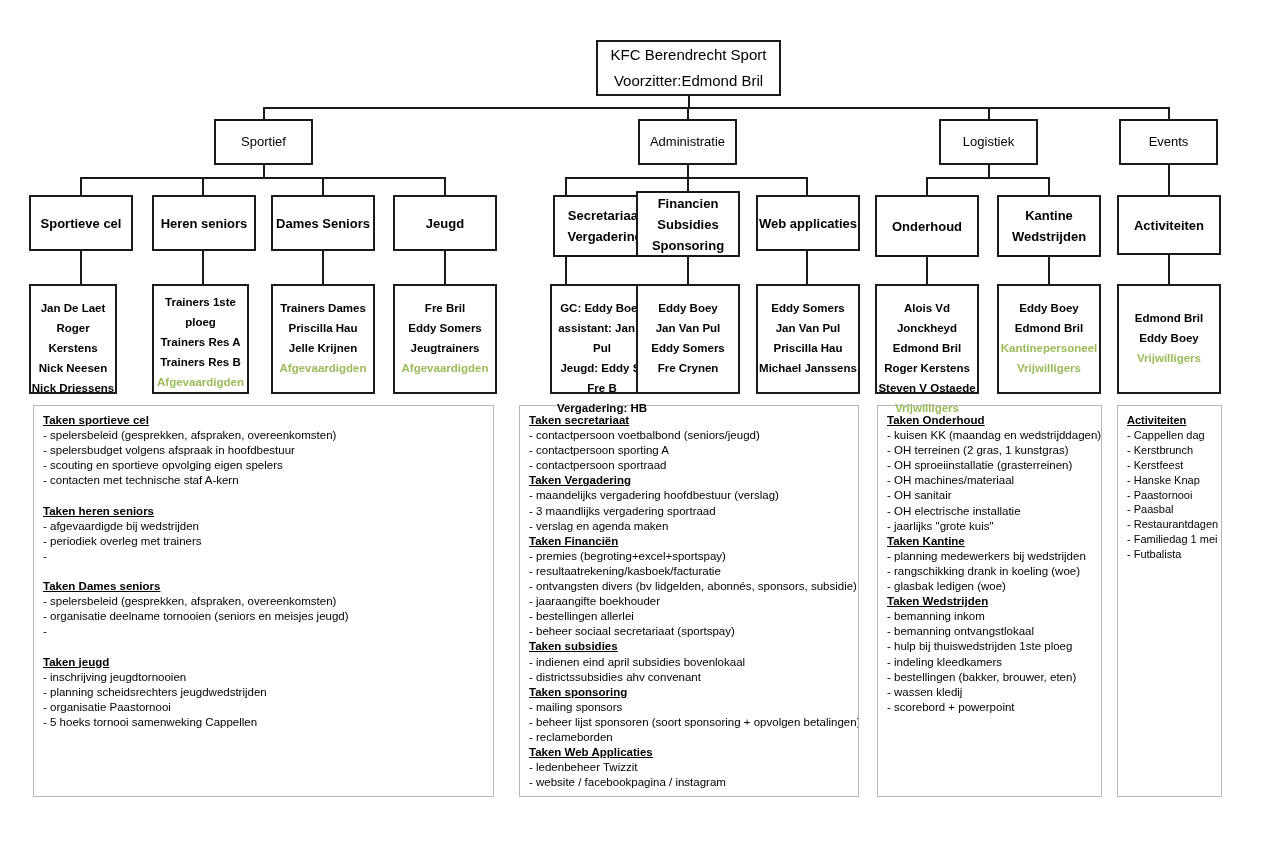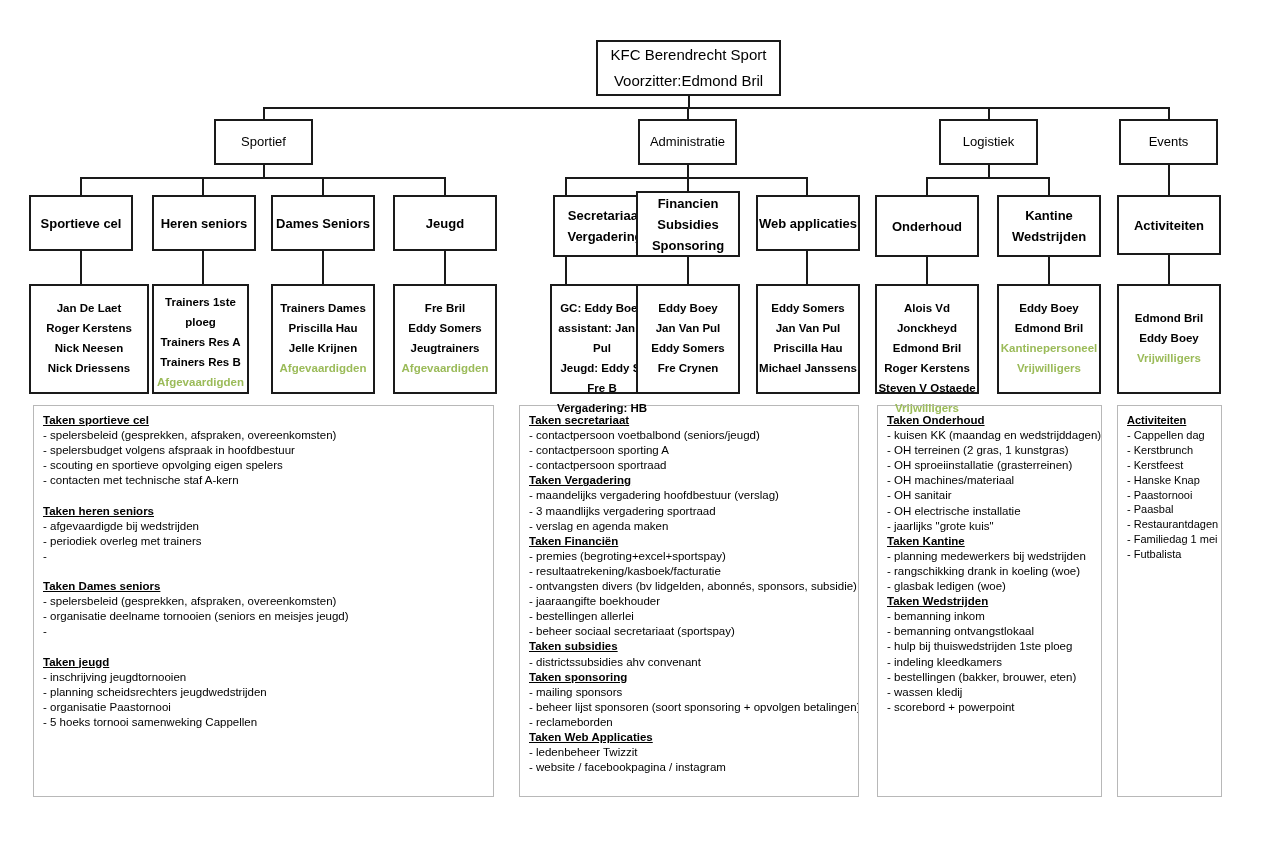--- a/index.html
+++ b/index.html
@@ -171,21 +171,21 @@
     <span class="line">Onderhoud</span>
   </div>
   <div class="box l2-box" style="left:997px; top:195px; width:104px; height:62px;">
     <span class="line">Kantine</span>
     <span class="line">Wedstrijden</span>
   </div>
   <div class="box l2-box" style="left:1117px; top:195px; width:104px; height:60px;">
     <span class="line">Activiteiten</span>
   </div>
 
-  <div class="box people-box" style="left:29px; top:284px; width:120px; height:110px;">
+  <div class="box people-box" style="left:29px; top:284px; width:88px; height:110px;">
       <span class="line">Jan De Laet</span>
       <span class="line">Roger Kerstens</span>
       <span class="line">Nick Neesen</span>
       <span class="line">Nick Driessens</span>
     </div>
   <div class="box people-box" style="left:152px; top:284px; width:97px; height:110px;justify-content:flex-end;">
       <span class="line">Trainers 1ste ploeg</span>
       <span class="line">Trainers Res A</span>
       <span class="line">Trainers Res B</span>
       <span class="line green">Afgevaardigden</span>
@@ -272,20 +272,21 @@
       <div class="tk-item">- 3 maandlijks vergadering sportraad</div>
       <div class="tk-item">- verslag en agenda maken</div>
       <div class="tk-head">Taken Financiën</div>
       <div class="tk-item">- premies (begroting+excel+sportspay)</div>
       <div class="tk-item">- resultaatrekening/kasboek/facturatie</div>
       <div class="tk-item">- ontvangsten divers (bv lidgelden, abonnés, sponsors, subsidie)</div>
       <div class="tk-item">- jaaraangifte boekhouder</div>
       <div class="tk-item">- bestellingen allerlei</div>
       <div class="tk-item">- beheer sociaal secretariaat (sportspay)</div>
       <div class="tk-head">Taken subsidies</div>
+      <div class="tk-item">- indienen eind april subsidies bovenlokaal</div>
       <div class="tk-item">- districtssubsidies ahv convenant</div>
       <div class="tk-head">Taken sponsoring</div>
       <div class="tk-item">- mailing sponsors</div>
       <div class="tk-item">- beheer lijst sponsoren (soort sponsoring + opvolgen betalingen)</div>
       <div class="tk-item">- reclameborden</div>
       <div class="tk-head">Taken Web Applicaties</div>
       <div class="tk-item">- ledenbeheer Twizzit</div>
       <div class="tk-item">- website / facebookpagina / instagram</div>
     </div>
   <div class="panel" style="left:877px; top:405px; width:225px; height:392px;">

